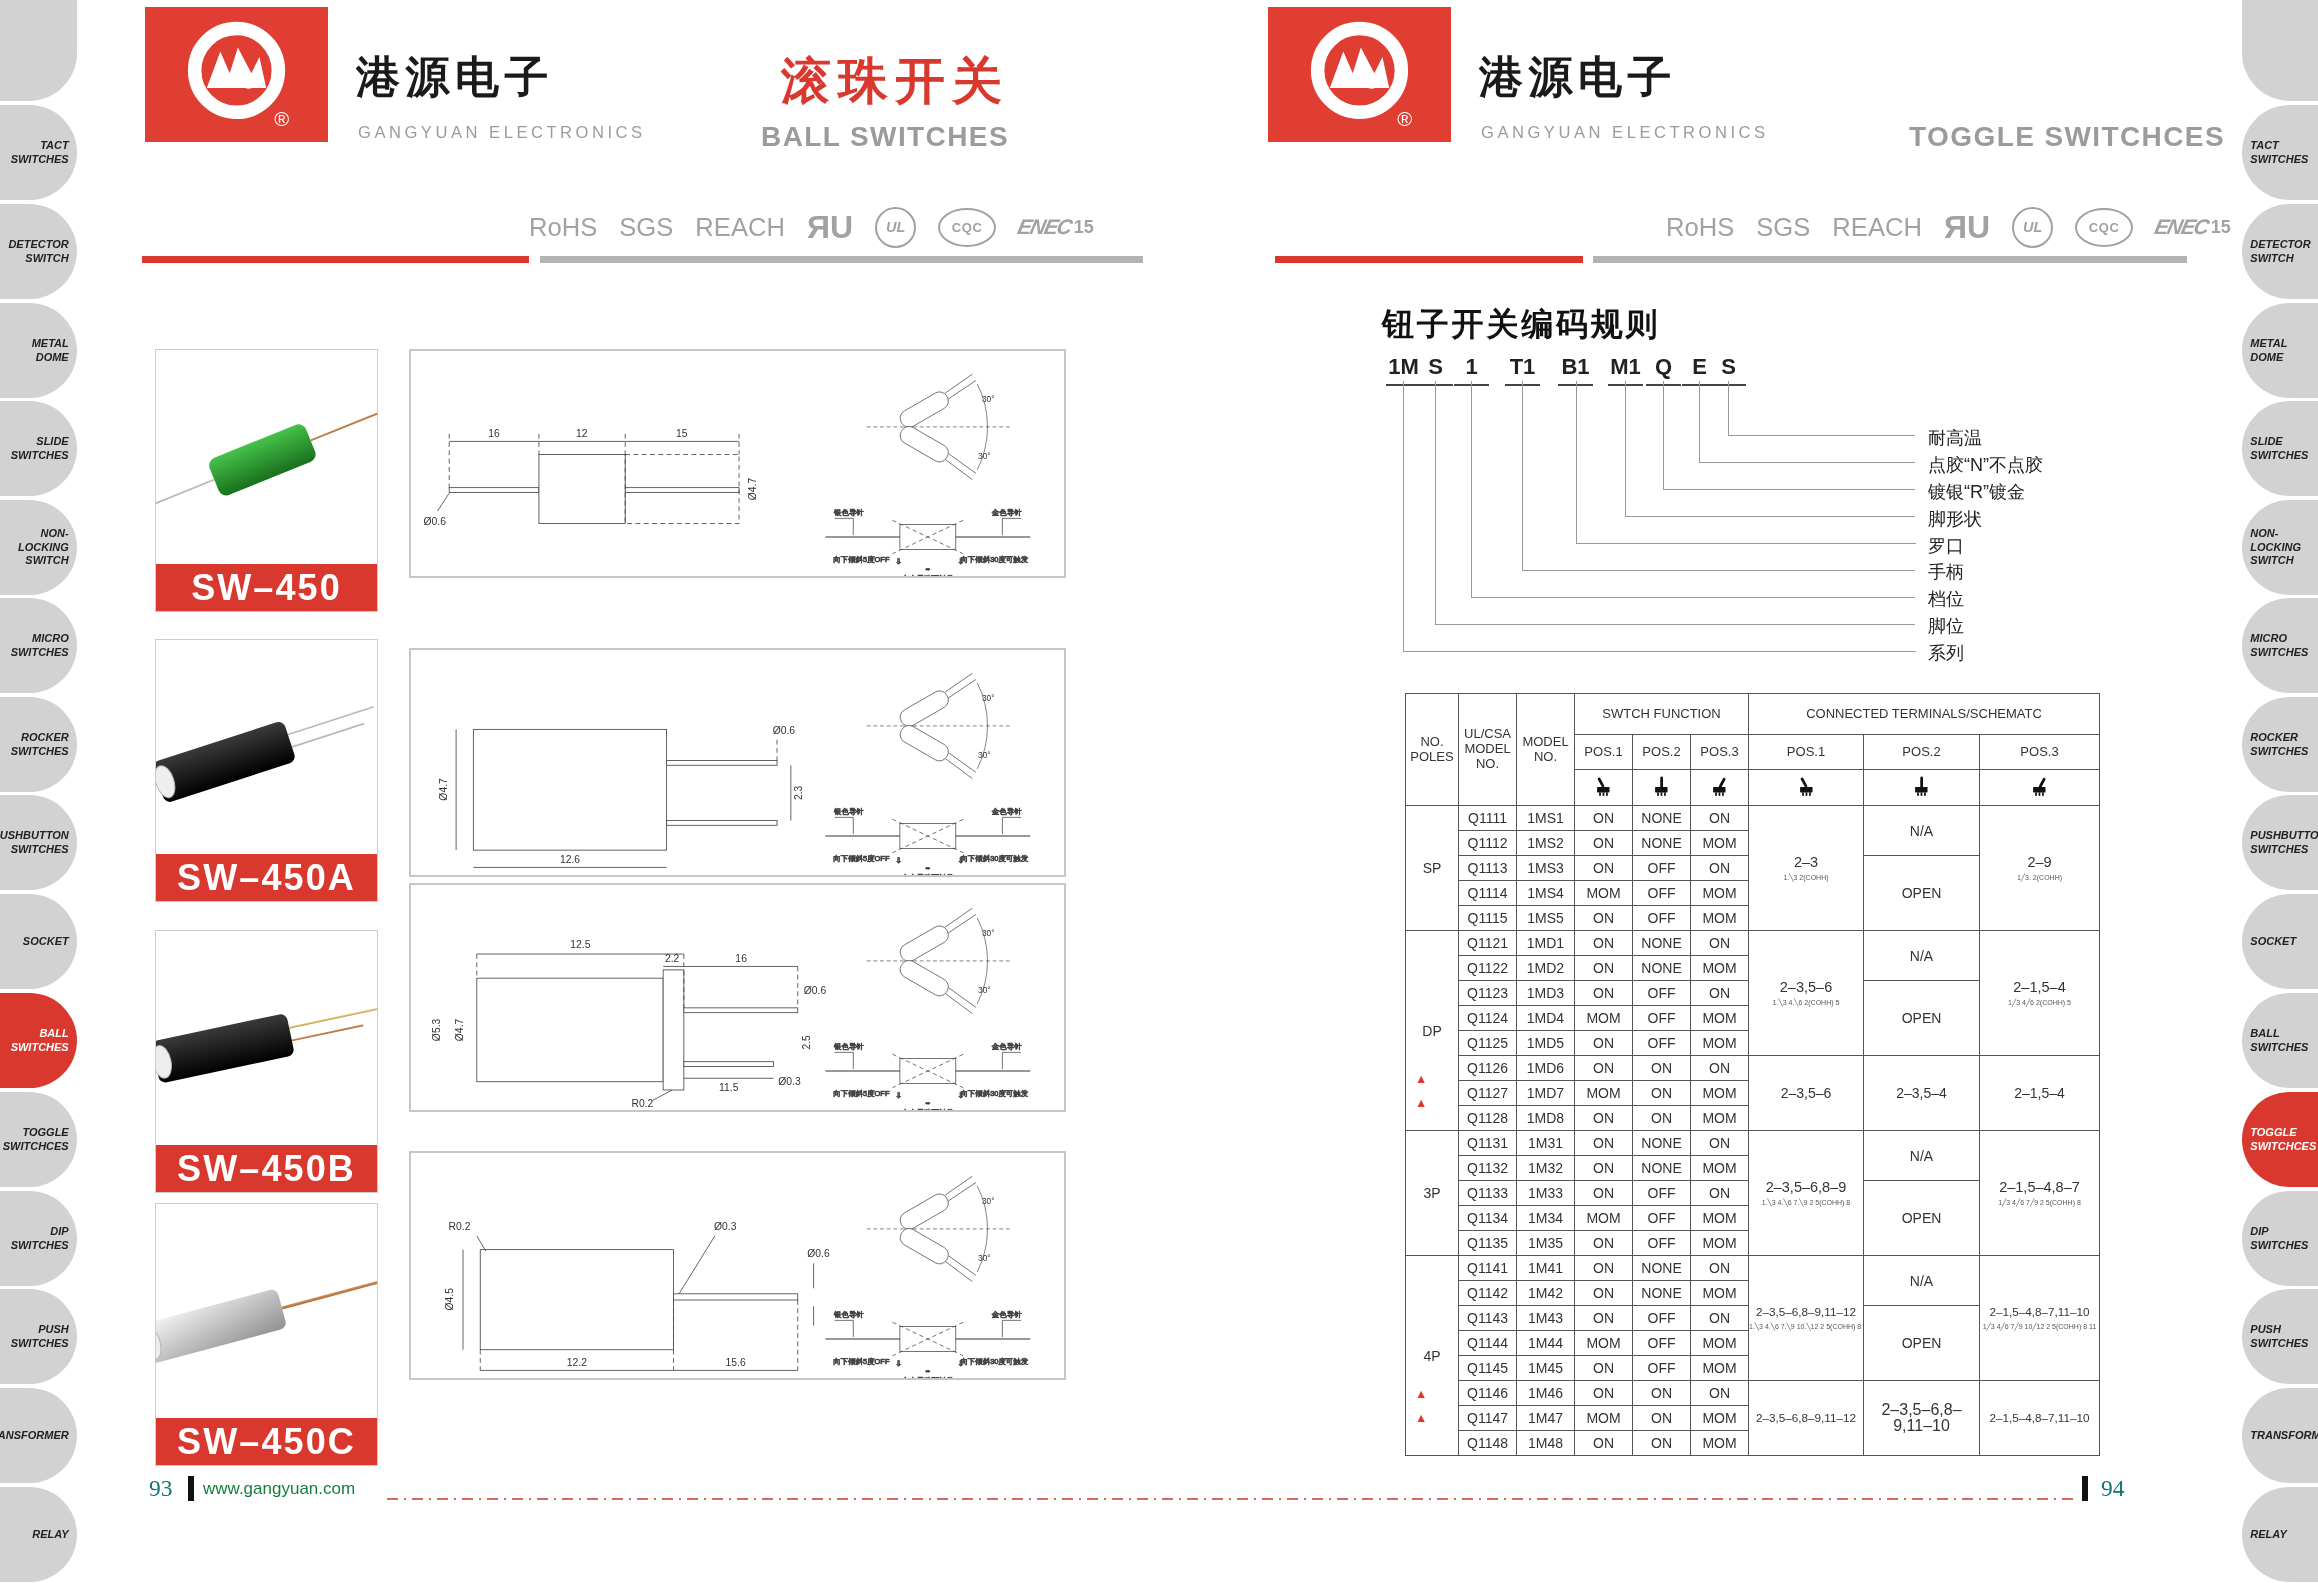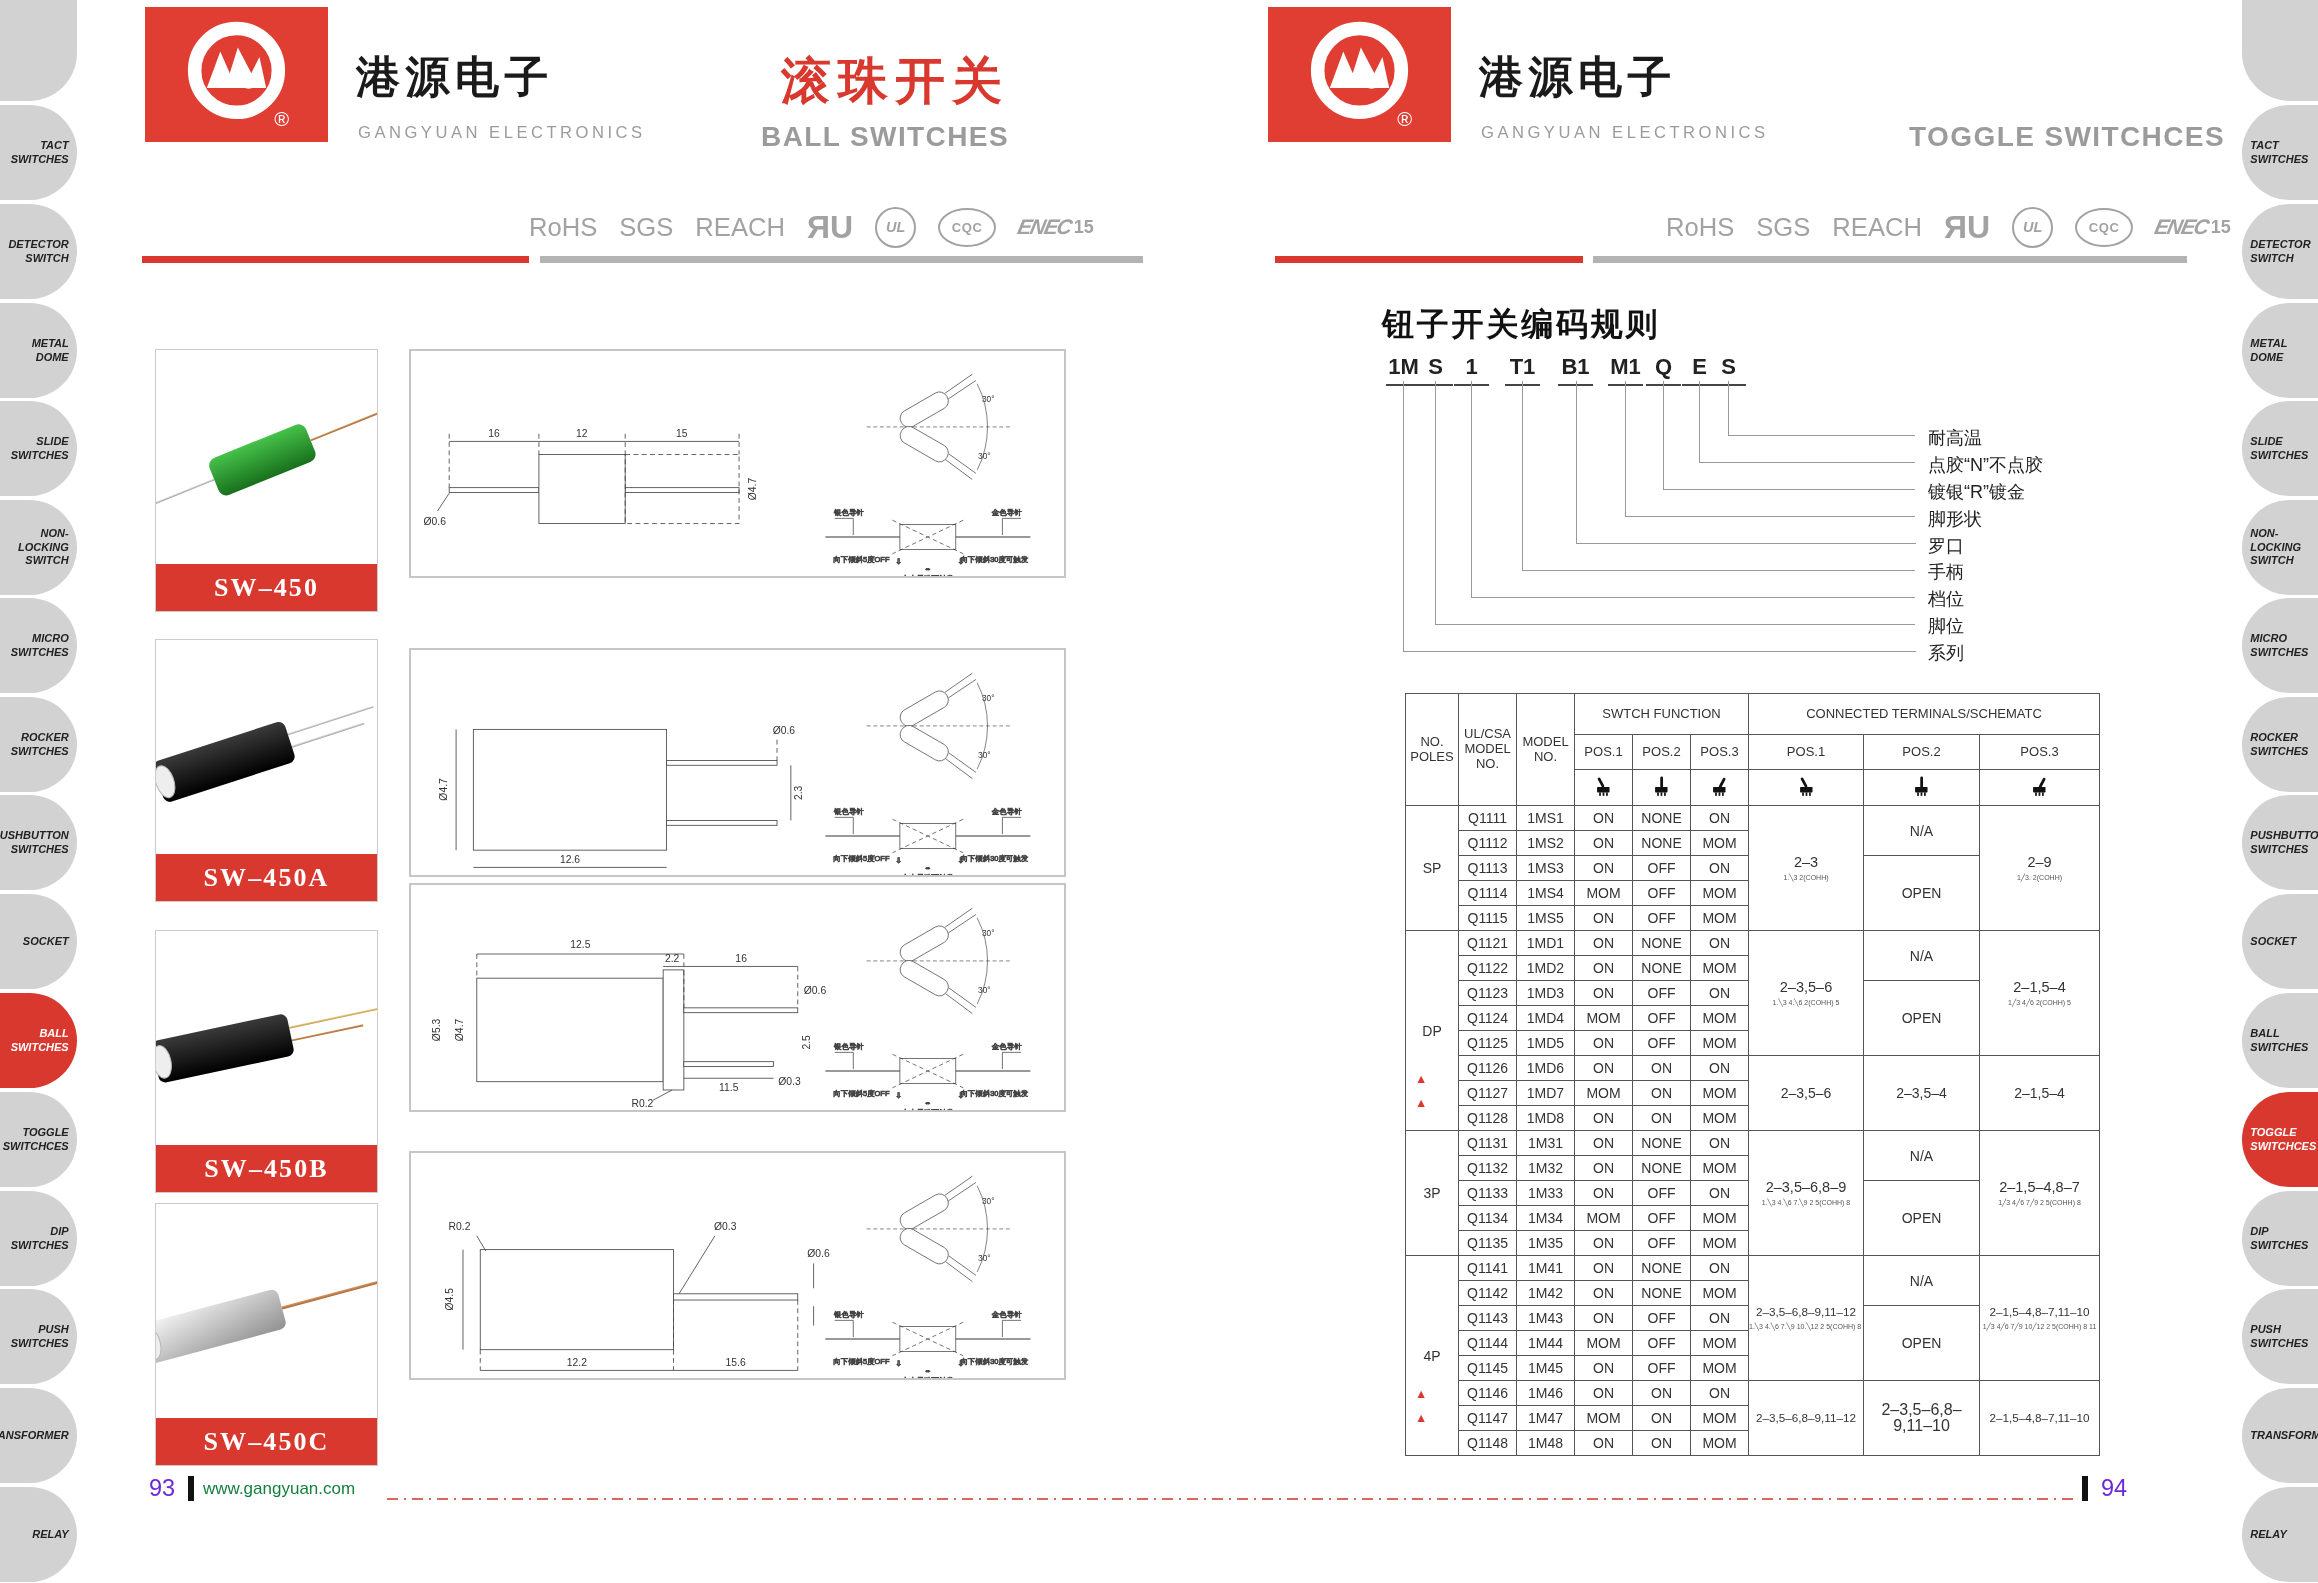--- a/index.html
+++ b/index.html
@@ -26,21 +26,21 @@
   .ur i{display:inline-block;transform:scaleX(-1);font-style:normal;}
   .ulc{width:37px;height:37px;border:2.8px solid #a2a2a2;border-radius:50%;display:flex;align-items:center;justify-content:center;font-size:14.5px;font-weight:bold;font-style:italic;}
   .cqc{width:54px;height:35px;border:2.8px solid #a2a2a2;border-radius:50%;display:flex;align-items:center;justify-content:center;font-size:13px;font-weight:bold;letter-spacing:0.7px;}
   .enec{display:flex;align-items:center;}
   .enec em{font-style:italic;font-weight:bold;font-size:21px;letter-spacing:-1.4px;transform:skewX(-12deg);display:inline-block;}
   .enec span{font-size:18px;font-weight:bold;margin-left:2.8px;}
   .bar{position:absolute;height:7px;}
   
   .pbox{position:absolute;left:155px;width:223px;height:263px;background:#fff;border:0.7px solid #ccc;box-sizing:border-box;}
   .pimg{position:relative;height:215px;overflow:hidden;}
-  .plabel{position:absolute;left:0;right:0;bottom:0;height:47px;background:#d8382e;color:#fff;font-weight:bold;font-size:26px;display:flex;align-items:center;justify-content:center;letter-spacing:2.1px;font-family:Liberation Serif, serif;}
+  .plabel{position:absolute;left:0;right:0;bottom:0;height:47px;background:#d8382e;color:#fff;font-weight:bold;font-size:36px;display:flex;align-items:center;justify-content:center;letter-spacing:2.1px;}
   .prod{position:absolute;left:50%;top:50%;display:flex;align-items:center;}
   .lead{height:2.8px;}
   .lead.silver{background:linear-gradient(#e8e8e8,#9c9c9c);}
   .lead.copper{background:linear-gradient(#d89a5e,#a5683a);}
   .lead.gold{background:linear-gradient(#ecd28a,#c19b4a);}
   .bodyg{width:104px;height:40px;border-radius:8.3px;background:linear-gradient(#46c24a,#18701c);}
   .bodyb{width:138px;height:43px;border-radius:7px;background:linear-gradient(#3a3a3a,#000);position:relative;}
   .bodys{width:142px;height:41px;border-radius:7px;background:linear-gradient(165deg,#f7f7f7,#909090);position:relative;}
   .cap{position:absolute;left:-2.8px;top:50%;transform:translateY(-50%);width:16.6px;height:32px;border-radius:50%;background:#eee;border:1.4px solid #b5b5b5;}
   .leads2{display:flex;flex-direction:column;gap:11px;}
@@ -62,21 +62,21 @@
   .tbl th,.tbl td{border:0.7px solid #555;text-align:center;vertical-align:middle;color:#333;padding:0;font-weight:normal;overflow:hidden;}
   .tbl th{font-size:13px;line-height:1.15;}
   .tbl td{font-size:14px;height:24px;line-height:1;}
   .pole{font-size:18px;}
   .schT{font-size:14.5px;}
   .pins{font-size:7px;color:#555;margin-top:4.8px;white-space:nowrap;}
   .na{font-size:16px;}
   tr.gsep td{border-top:1.4px solid #333;}
   .tri{position:absolute;font-size:12.4px;color:#e0382f;line-height:1;}
   
-  .pgnum{position:absolute;font-size:23.5px;color:#6d28d9;}
+  .pgnum{position:absolute;font-size:23.5px;color:#0f766e;font-family:Liberation Serif, serif;}
   .pgbar{position:absolute;width:5.5px;height:25px;background:#111;}
   .site{position:absolute;font-size:17px;color:#15803d;}
   .dashline{position:absolute;height:2.1px;background:repeating-linear-gradient(90deg,#d9675e 0 11px,transparent 11px 16.6px,#d9675e 16.6px 19.4px,transparent 19.4px 25px);}
 </style>
 </head>
 <body>
 
 <div id="canvas">
 
   <div>

